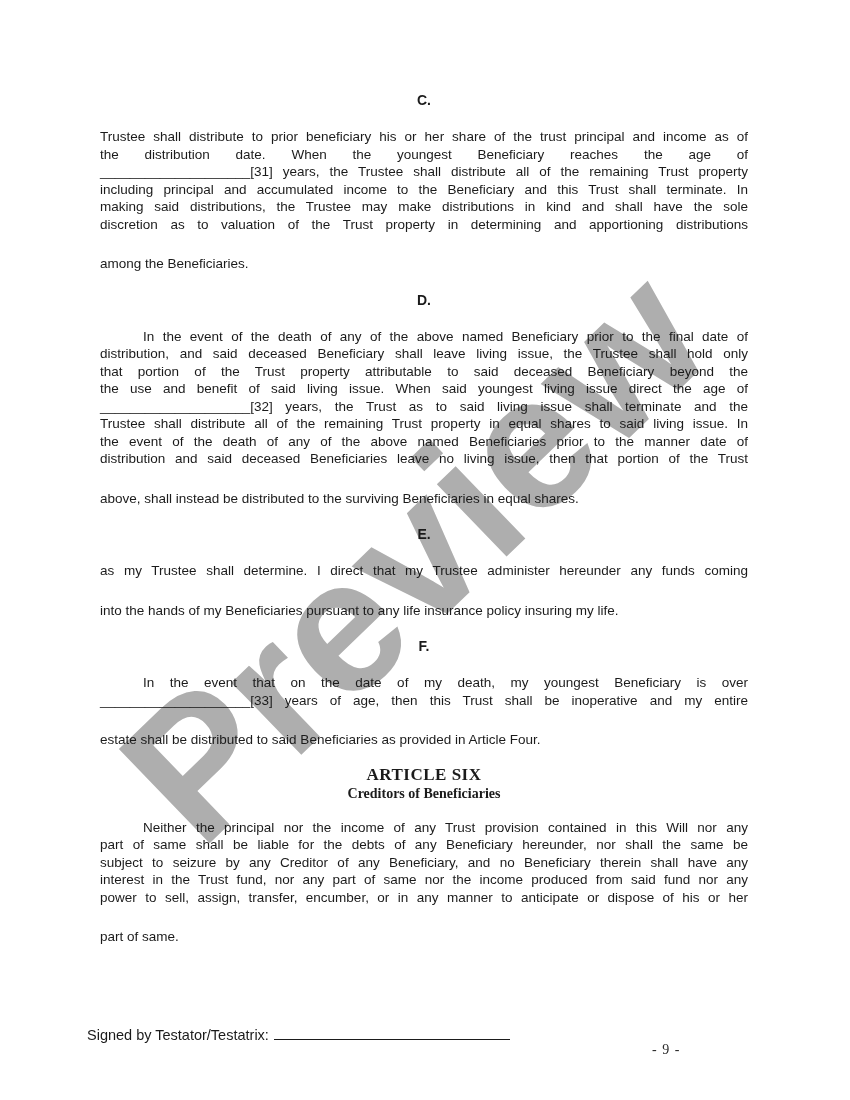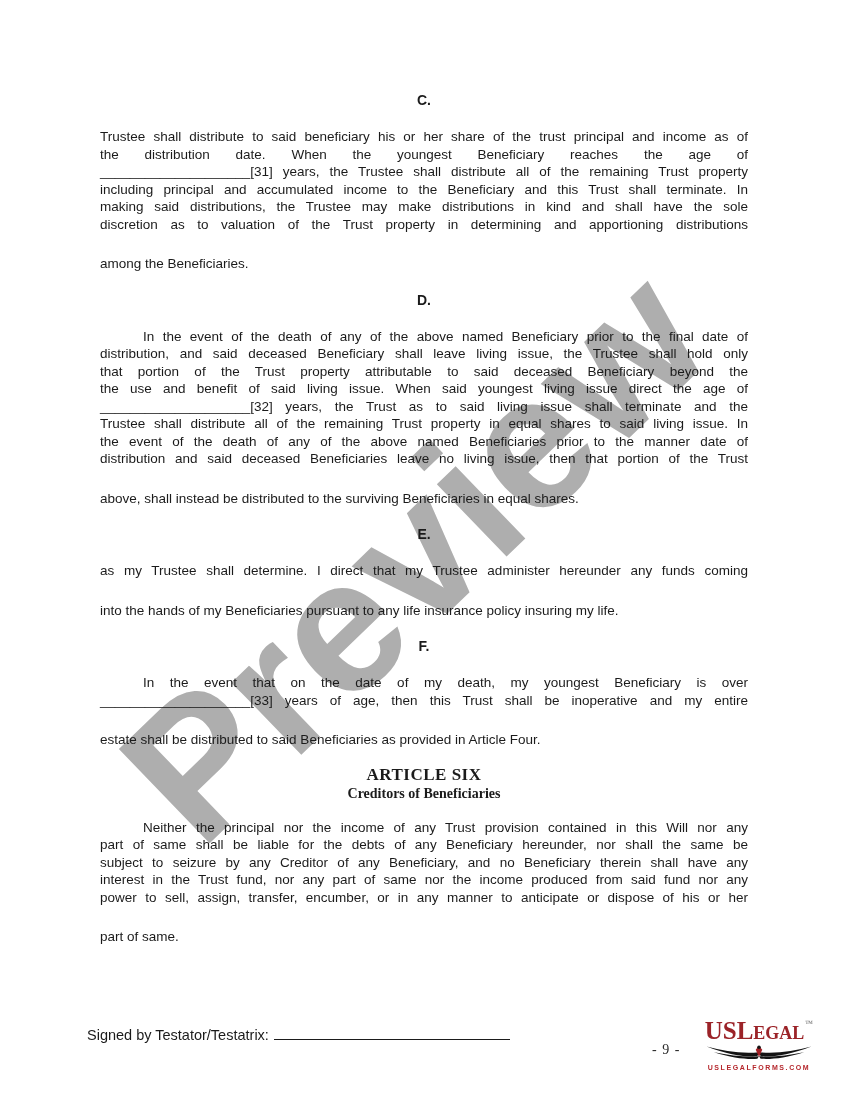--- a/index.html
+++ b/index.html
@@ -137,21 +137,21 @@
 </head>
 <body>
 
 <div class="page">
 
   <div class="watermark" style="color: rgb(174, 174, 174);">Preview</div>
 
   <main class="content">
       <div class="sec-heading">C.</div>
       <div class="para">
-        <div class="line">Trustee shall distribute to said beneficiary his or her share of the trust principal and income as of</div>
+        <div class="line">Trustee shall distribute to prior beneficiary his or her share of the trust principal and income as of</div>
         <div class="line">the distribution date. When the youngest Beneficiary reaches the age of</div>
         <div class="line">____________________[31] years, the Trustee shall distribute all of the remaining Trust property</div>
         <div class="line">including principal and accumulated income to the Beneficiary and this Trust shall terminate.  In</div>
         <div class="line">making said distributions, the Trustee may make distributions in kind and shall have the sole</div>
         <div class="line">discretion as to valuation of the Trust property in determining and apportioning distributions</div>
         <div class="line last">among the Beneficiaries.</div>
       </div>
       <div class="sec-heading">D.</div>
       <div class="para">
         <div class="line first">In the event of the death of any of the above named Beneficiary prior to the final date of</div>
@@ -187,27 +187,15 @@
         <div class="line">power to sell, assign, transfer, encumber, or in any manner to anticipate or dispose of his or her</div>
         <div class="line last">part of same.</div>
       </div>
     </main>
 
   <div class="footer">
     <div class="signature">
       <span>Signed by Testator/Testatrix:</span><span class="sig-line"></span>
     </div>
     <div class="page-num">- 9 -</div>
-    <div class="logo">
-      <div class="logo-text" style="color: rgb(155, 35, 40);"><span class="big">USL</span><span class="small">EGAL</span><span class="tm">™</span></div>
-      <svg class="eagle" width="108" height="18" viewBox="0 0 130 22" xmlns="http://www.w3.org/2000/svg">
-        <path d="M1 3 C 26 13 48 16 63 15 L 65 10 C 45 12 22 9 1 3 Z" fill="#141414"></path>
-        <path d="M129 3 C 104 13 82 16 67 15 L 65 10 C 85 12 108 9 129 3 Z" fill="#141414"></path>
-        <path d="M10 10 C 32 17 50 19 63 18 L 65 15 C 48 16 30 14 10 10 Z" fill="#141414"></path>
-        <path d="M120 10 C 98 17 80 19 67 18 L 65 15 C 82 16 100 14 120 10 Z" fill="#141414"></path>
-        <path d="M65 2 L 69 7 L 65 16 L 61 7 Z" fill="#a32026"></path>
-        <circle cx="65" cy="4" r="2.2" fill="#141414"></circle>
-      </svg>
-      <div class="logo-site" style="color: rgb(181, 39, 44);">USLEGALFORMS.COM</div>
-    </div>
   </div>
 
 </div>
 
 </body></html>

